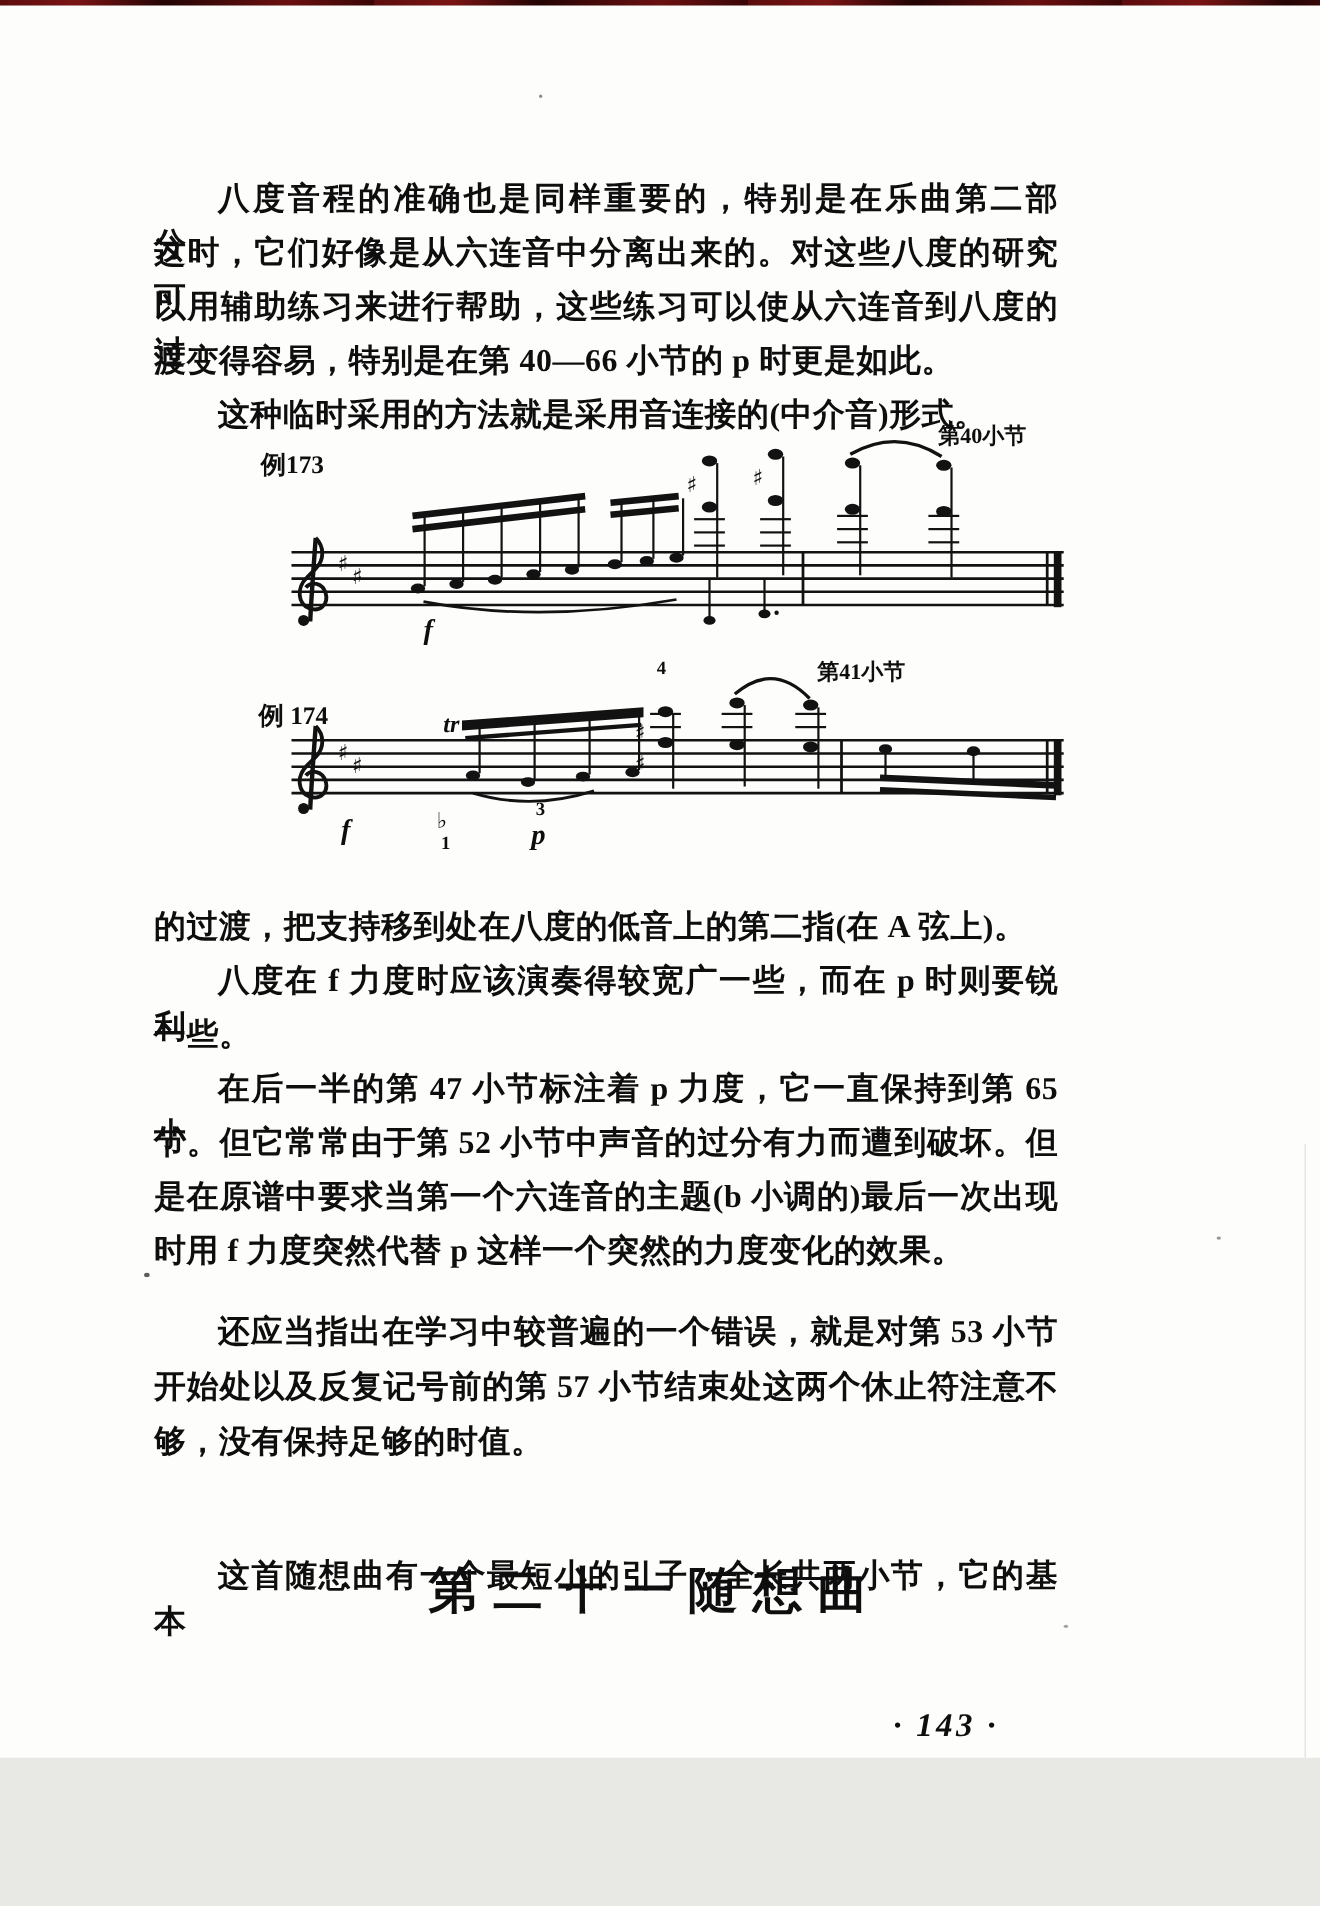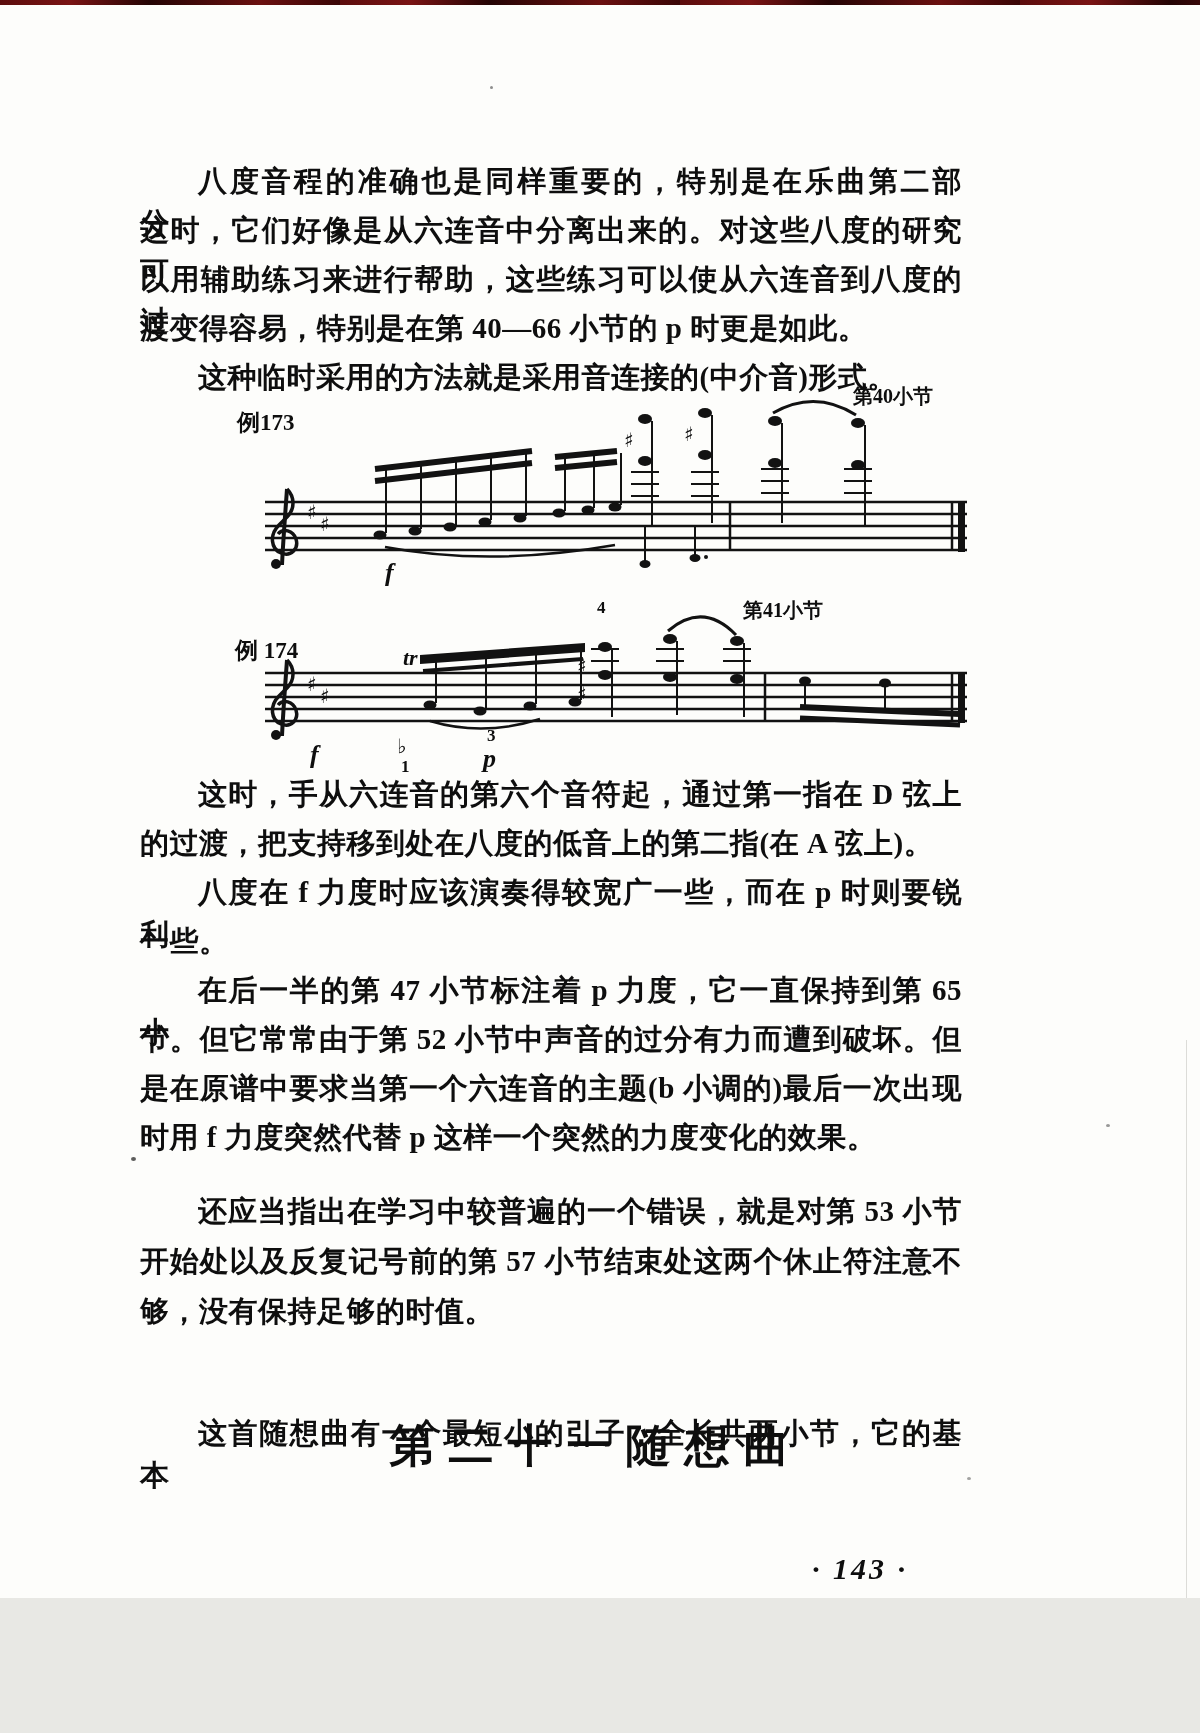--- a/index.html
+++ b/index.html
@@ -235,21 +235,20 @@
 
     <g>
       <text class="dyn" x="85" y="208">f</text>
       <text class="acc" x="172" y="198">♭</text>
       <text class="fing" x="176" y="217">1</text>
       <text class="fing" x="262" y="186">3</text>
       <text class="dyn" x="258" y="212">p</text>
     </g>
   </svg>
 
-  <div class="ln ind jf" style="top:773px">这时，手从六连音的第六个音符起，通过第一指在 D 弦上</div>
   <div class="ln" style="top:822px">的过渡，把支持移到处在八度的低音上的第二指(在 A 弦上)。</div>
   <div class="ln ind jf" style="top:871px">八度在 f 力度时应该演奏得较宽广一些，而在 p 时则要锐利</div>
   <div class="ln" style="top:920px">一些。</div>
   <div class="ln ind jf" style="top:969px">在后一半的第 47 小节标注着 p 力度，它一直保持到第 65 小</div>
   <div class="ln jf" style="top:1018px">节。但它常常由于第 52 小节中声音的过分有力而遭到破坏。但</div>
   <div class="ln jf" style="top:1067px">是在原谱中要求当第一个六连音的主题(b 小调的)最后一次出现</div>
   <div class="ln" style="top:1116px">时用 f 力度突然代替 p 这样一个突然的力度变化的效果。</div>
   <div class="ln ind jf" style="top:1190px">还应当指出在学习中较普遍的一个错误，就是对第 53 小节</div>
   <div class="ln jf" style="top:1240px">开始处以及反复记号前的第 57 小节结束处这两个休止符注意不</div>
   <div class="ln" style="top:1290px">够，没有保持足够的时值。</div>

